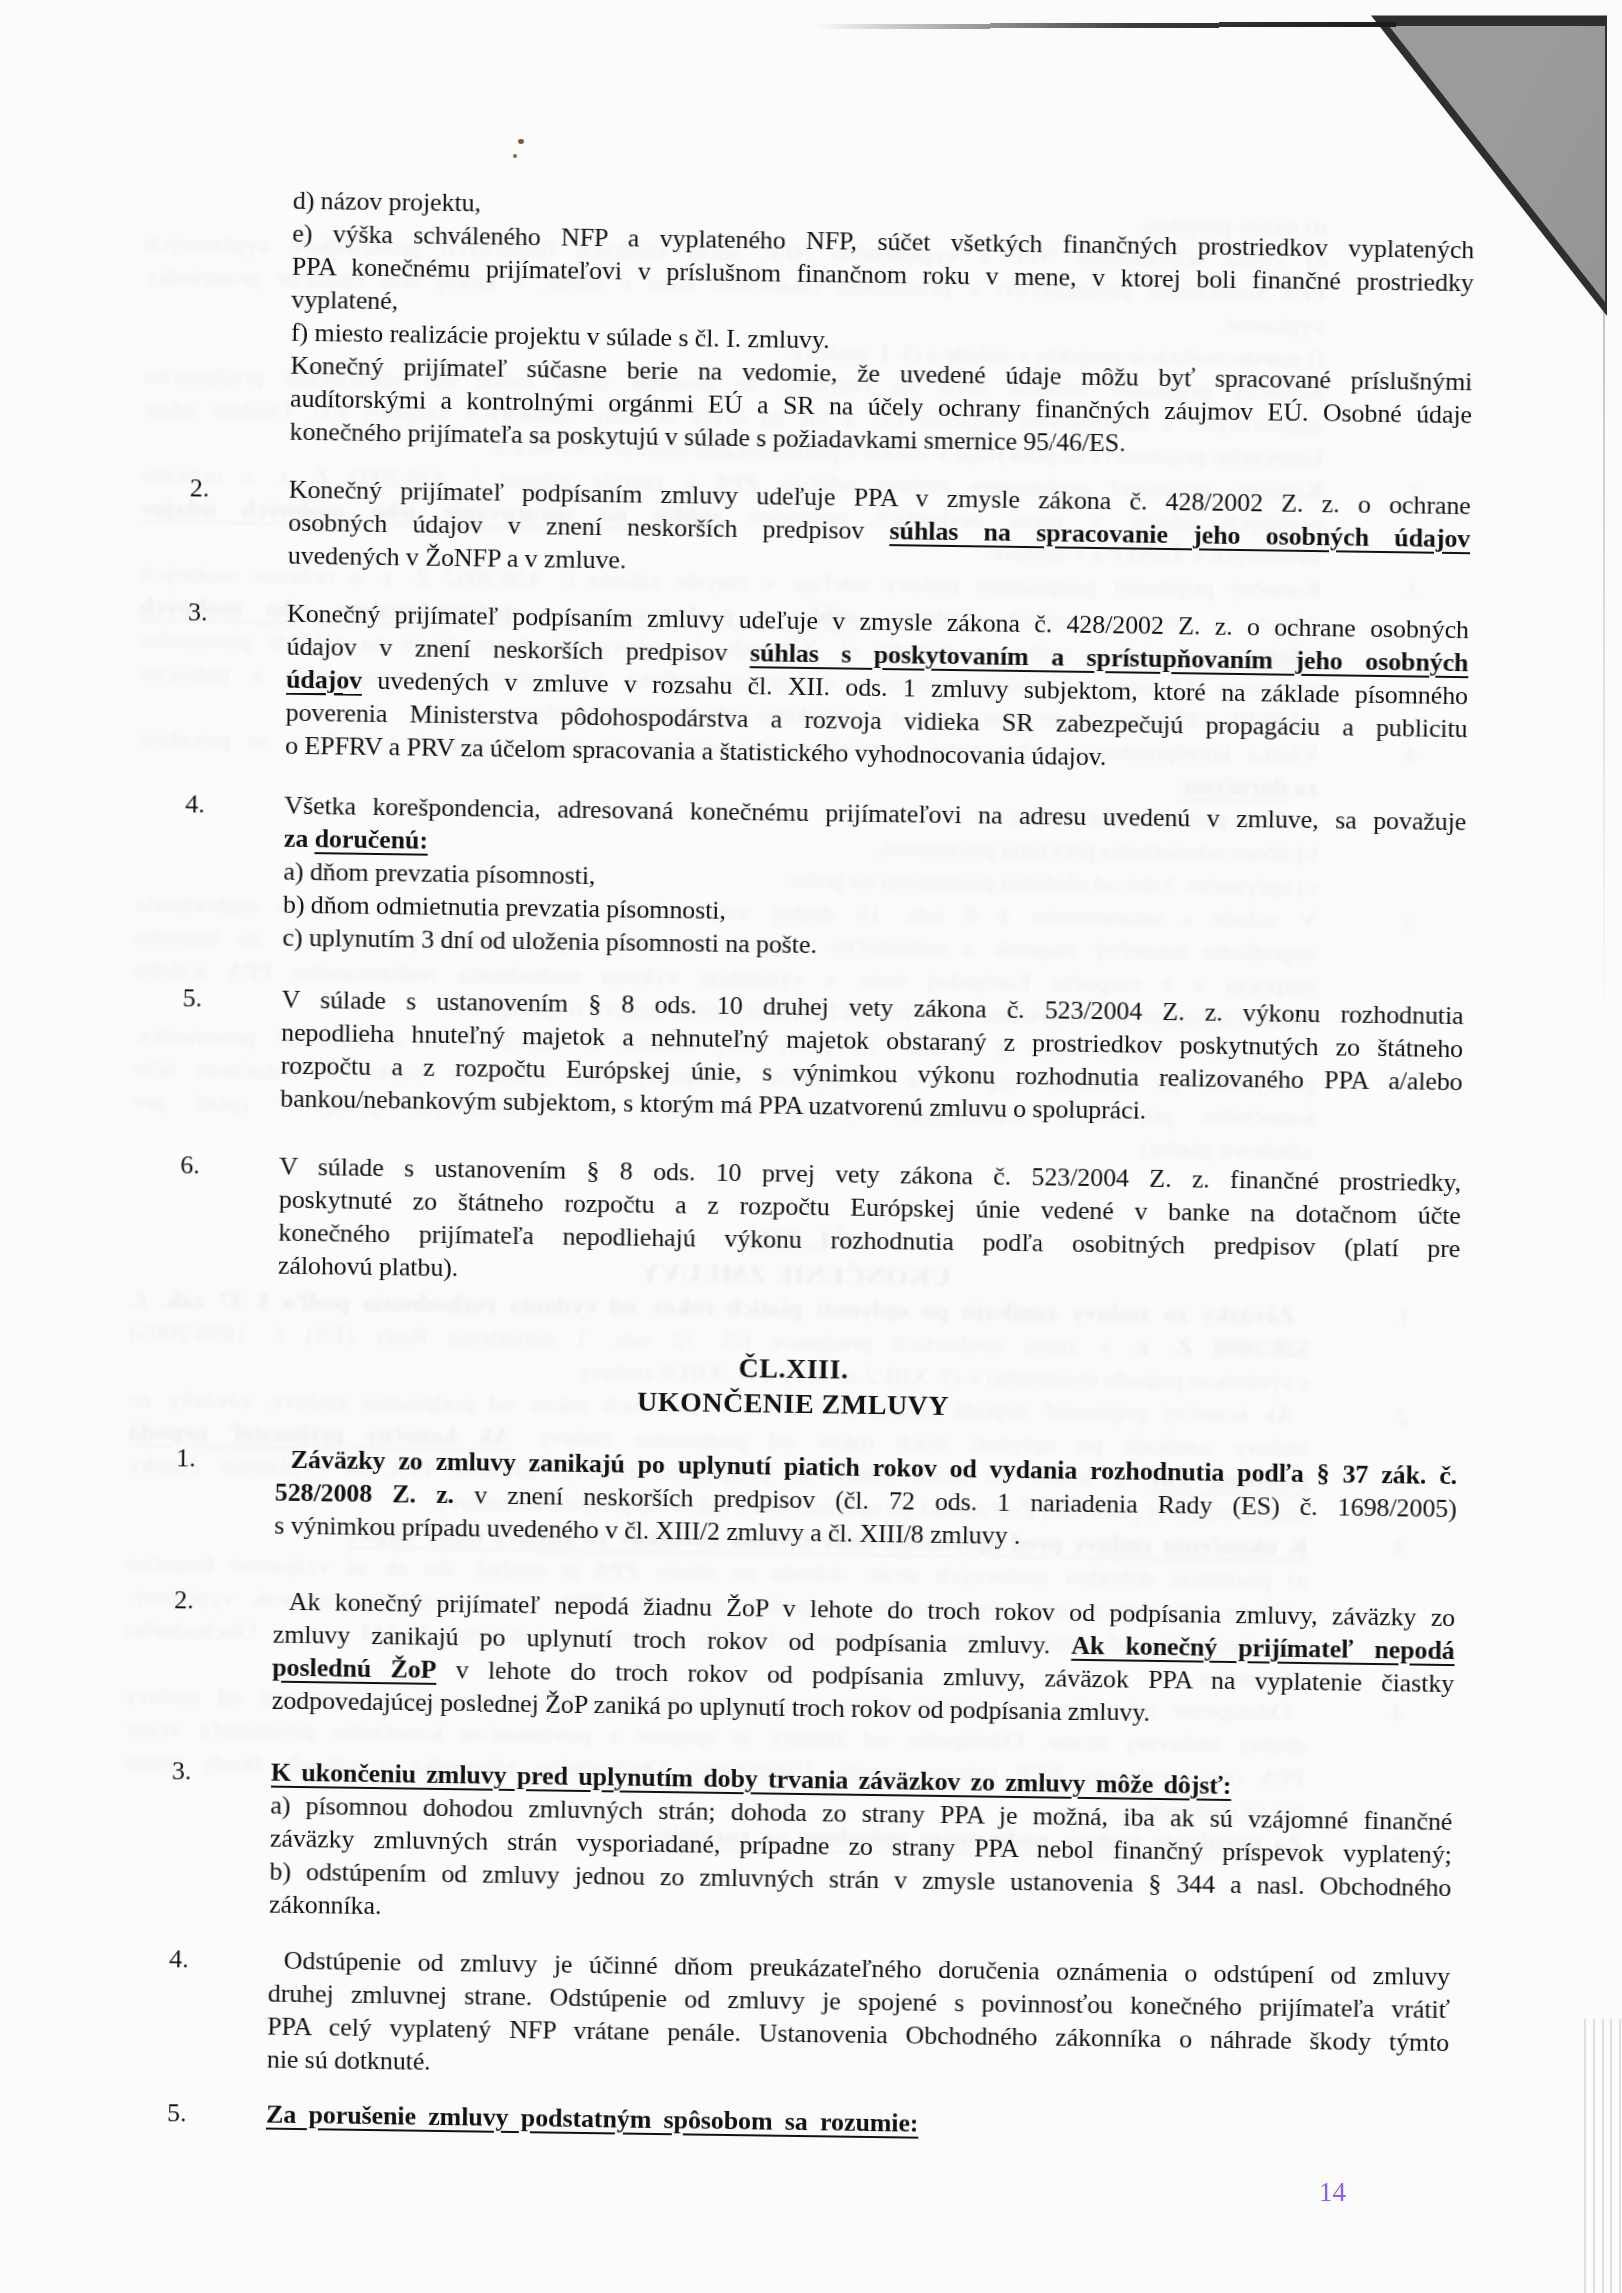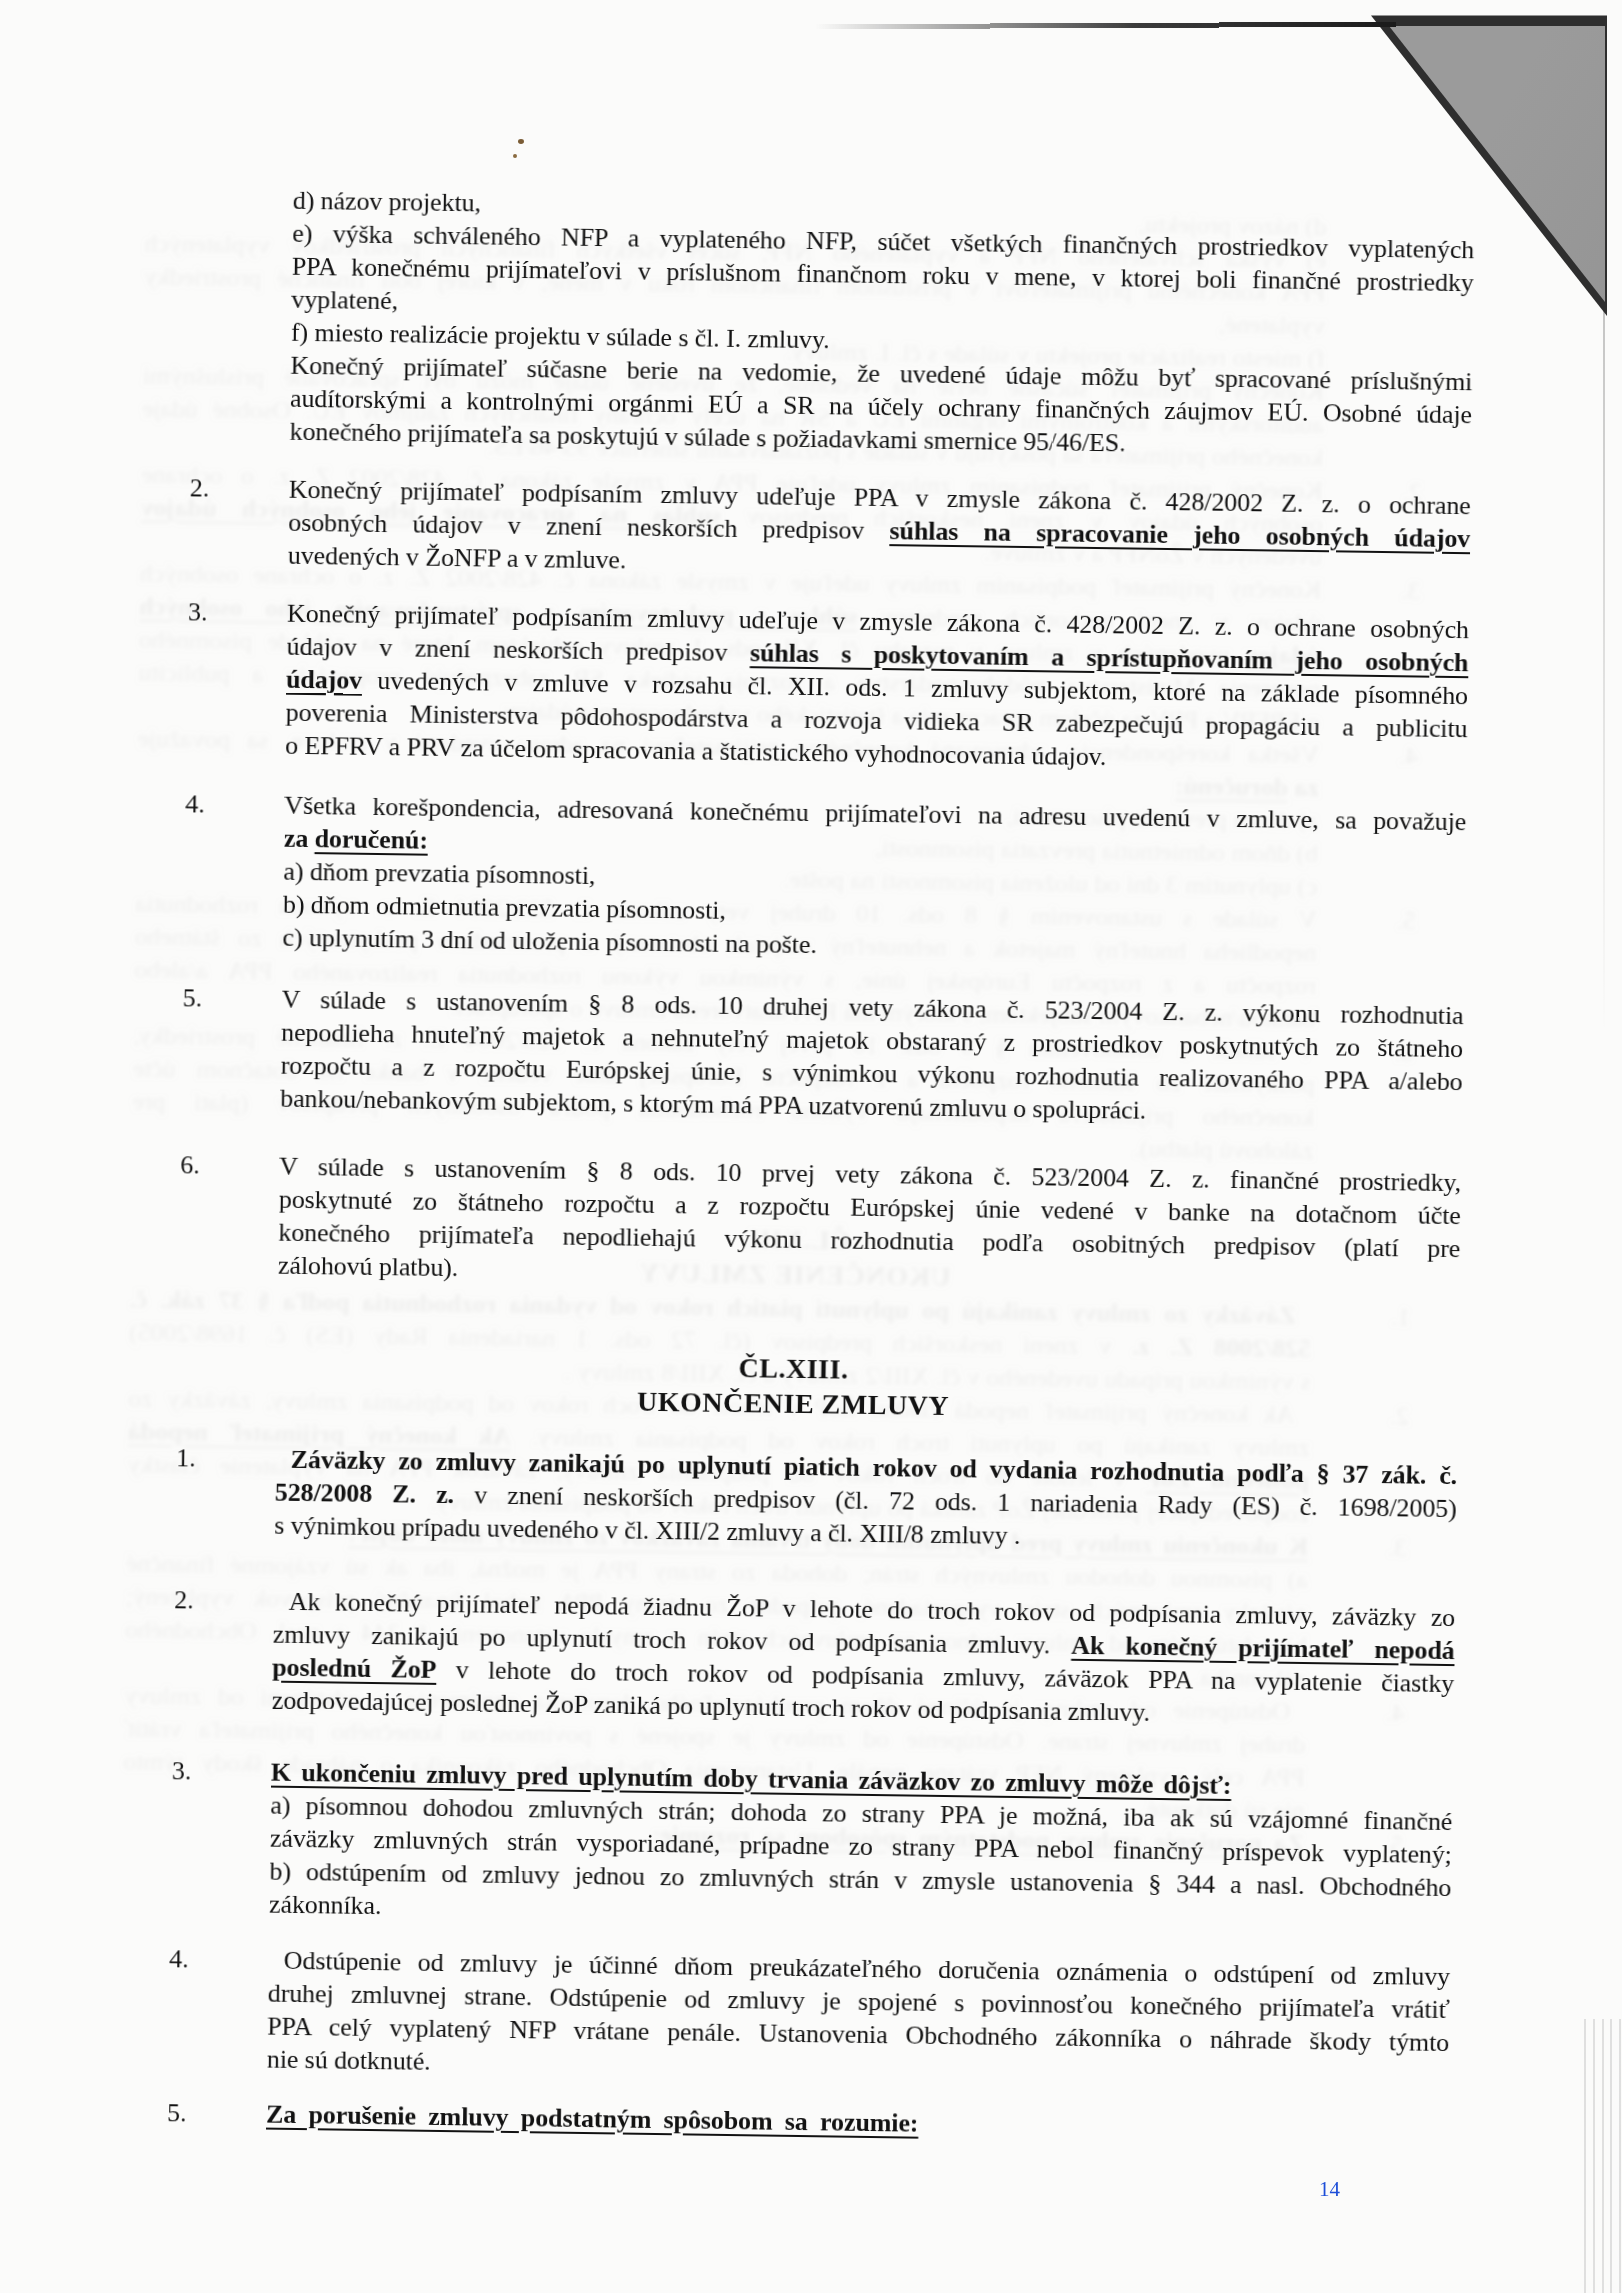--- a/index.html
+++ b/index.html
@@ -70,21 +70,21 @@
     margin-top:62px;width:1034px;text-align:center;font-weight:bold;
   }
   .heading div{font-size:28px;line-height:35px;letter-spacing:0.5px;}
   #list2 .item:nth-child(1){margin-top:29px;}
   #list2 .item:nth-child(2){margin-top:43px;}
   #list2 .item:nth-child(3){margin-top:39px;}
   #list2 .item:nth-child(4){margin-top:23.4px;}
   #list2 .item:nth-child(5){margin-top:21.5px;}
   .page-number{
     position:absolute;left:1319px;top:2177px;z-index:2;
-    font-size:21px;color:#1d4ed8;text-align:right;
+    font-size:27px;color:#8b5cf6;text-align:right;
   }
 </style>
 </head>
 <body>
 
 <div class="page">
 
   <div class="ghost" id="ghost" aria-hidden="true">
       <div class="content" style="position: static; transform: none;">
     <div>

